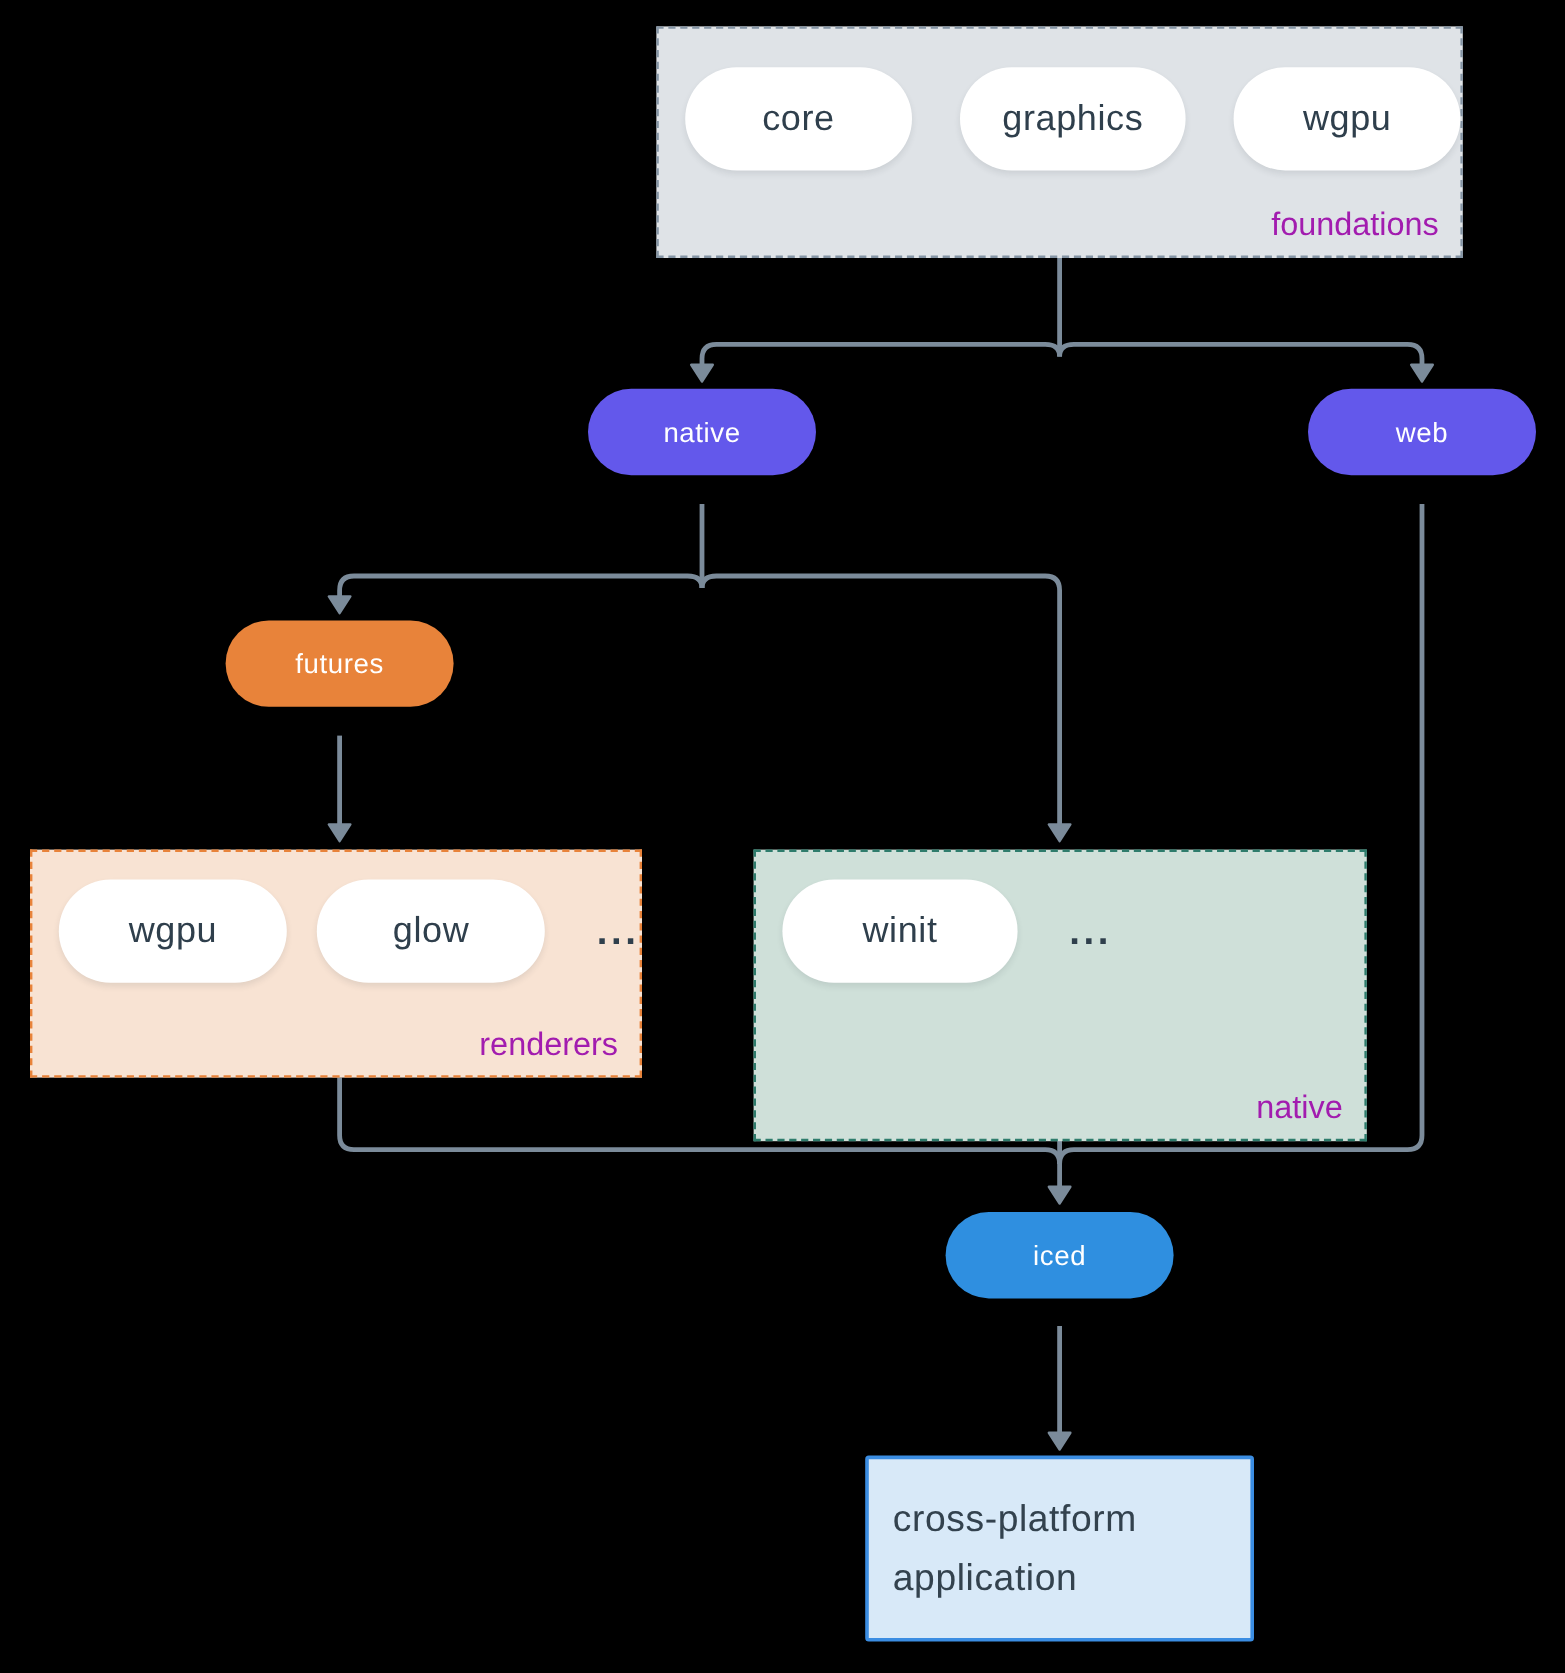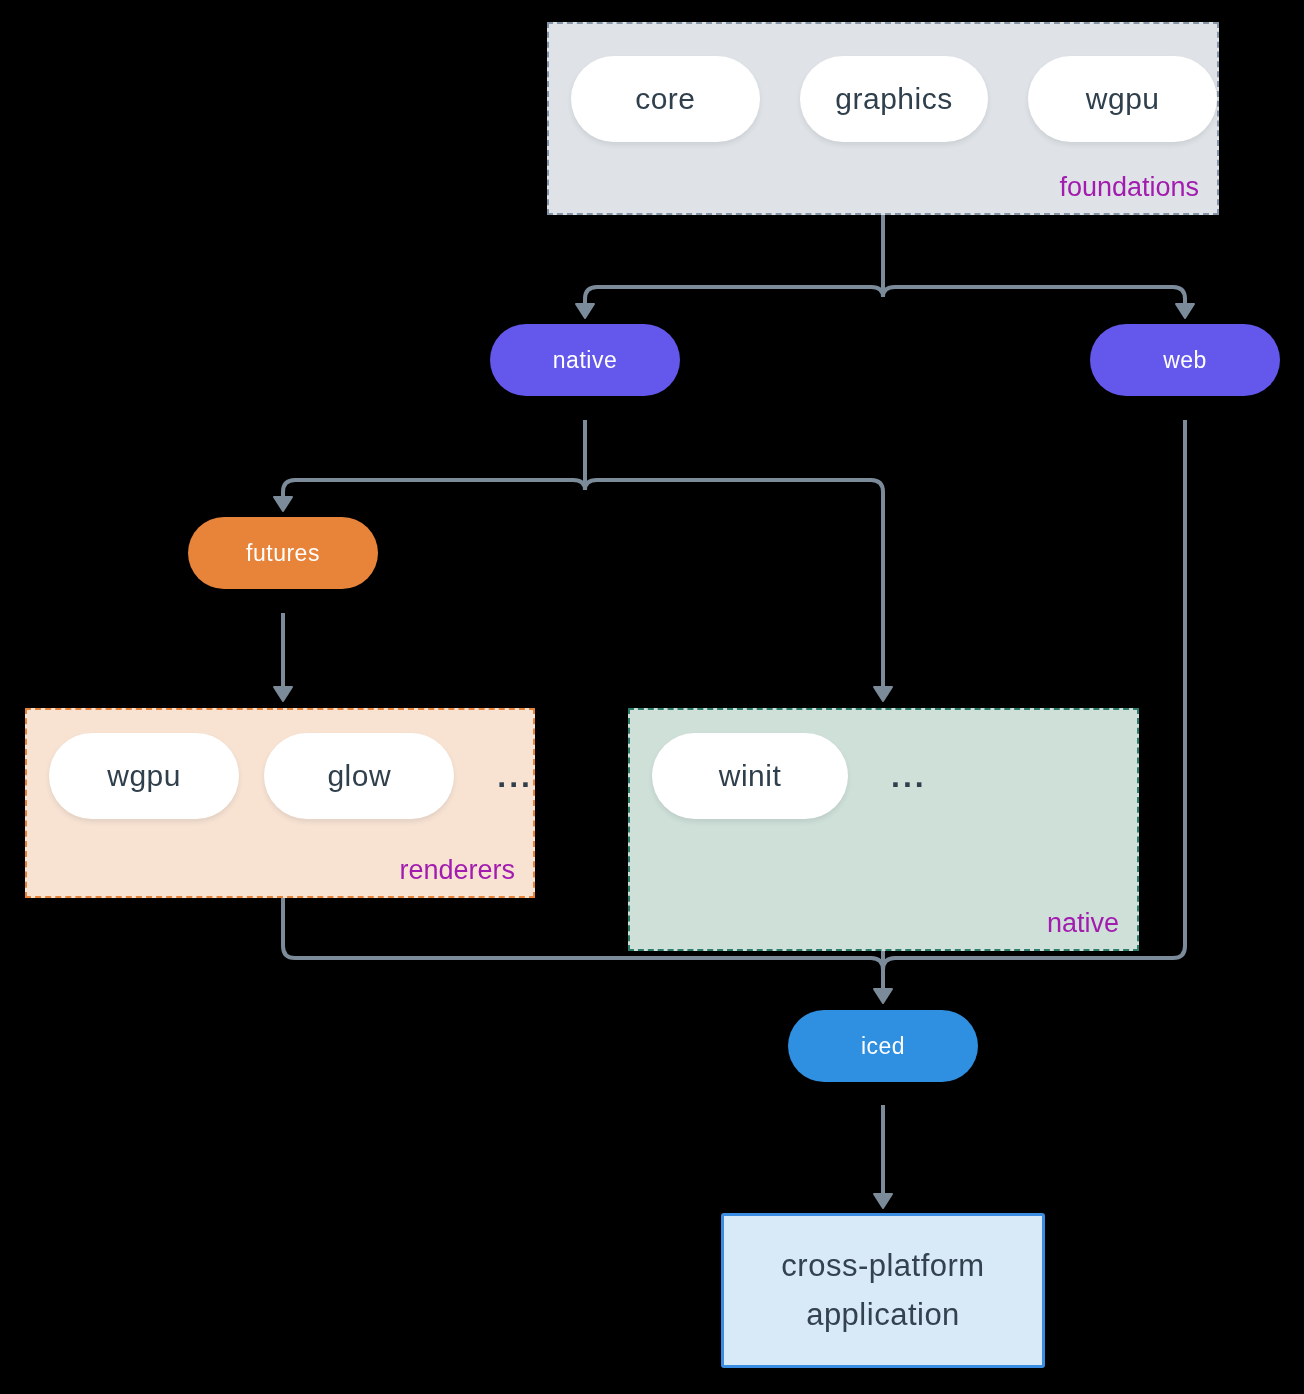--- a/index.html
+++ b/index.html
@@ -61,21 +61,21 @@
   .node-native   { left:490px;  top:324px; background:#6358eb; }
   .node-web      { left:1090px; top:324px; background:#6358eb; }
   .node-graphics { left:188px;  top:517px; background:#e8833a; }
   .node-iced     { left:788px;  top:1010px; background:#2f8fe0; }
 
   
   .app-box {
     position:absolute; left:721px; top:1213px; width:324px; height:155px;
     box-sizing:border-box; background:#d8e9f8; border:3px solid #3b8de2;
     border-radius:3px;
-    display:flex; align-items:center; justify-content:center; text-align:center;
+    display:flex; align-items:center; justify-content:center; 
     font-size:31px; line-height:1.55; color:#33424e; letter-spacing:0.5px;
     padding:0 20px;
   }
 </style>
 </head>
 <body>
 
 <div class="stage">
 
   <svg class="arrows" viewBox="0 0 1304 1394">

